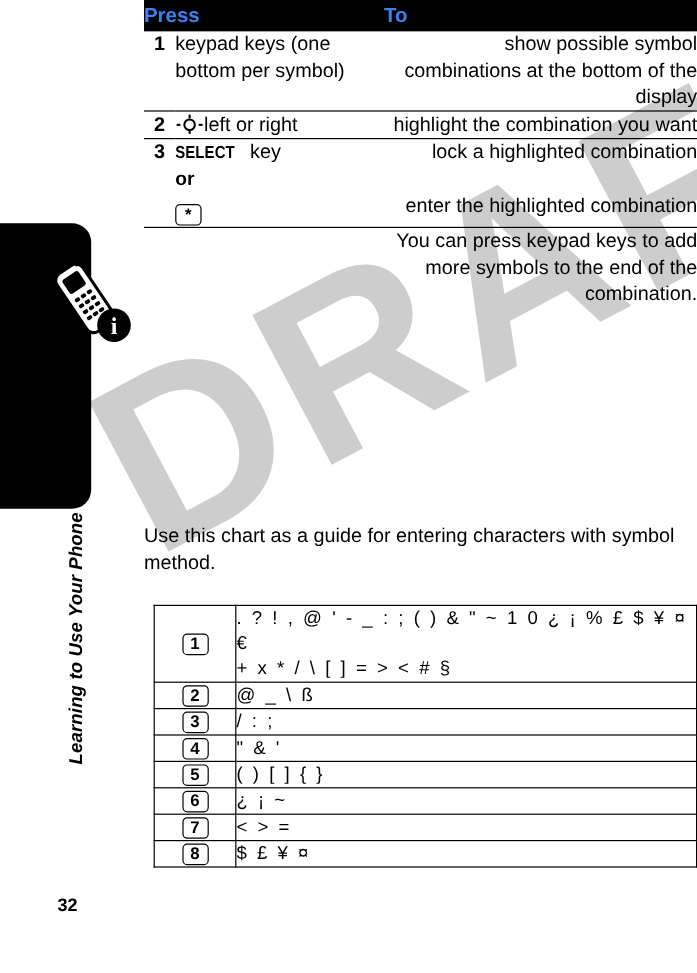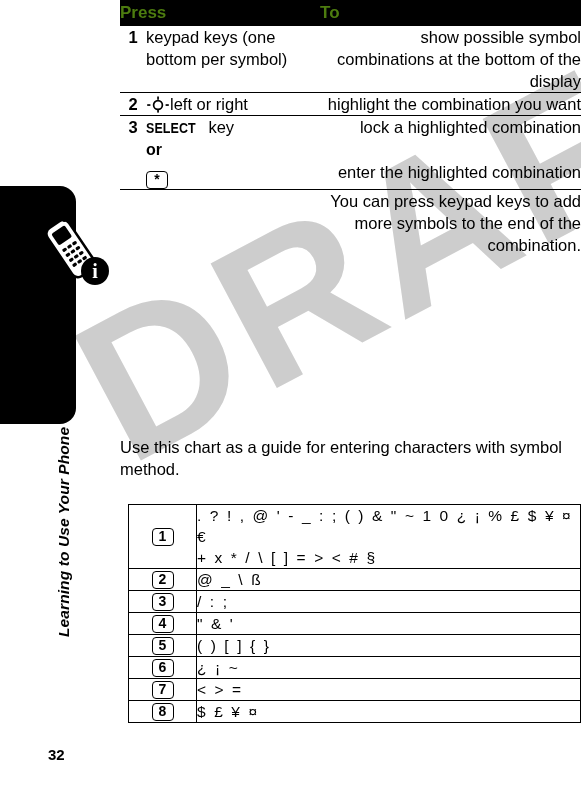--- a/index.html
+++ b/index.html
@@ -103,21 +103,21 @@
     width: 461px;
     border-collapse: collapse;
     table-layout: fixed;
   }
   #steps-table th, #steps-table td {
     vertical-align: top;
     padding: 0;
   }
   #steps-table thead th {
     background: #000000;
-    color: #4d7c0f;
+    color: #3b82f6;
     font-size: 17px;
     font-weight: bold;
     text-align: left;
     height: 25px;
     line-height: 25px;
   }
   .th-press { padding-left: 14px; }
   .th-to    { padding-left: 5px; margin-left: 40px; }
 
   .col-num    { width: 26px; }

